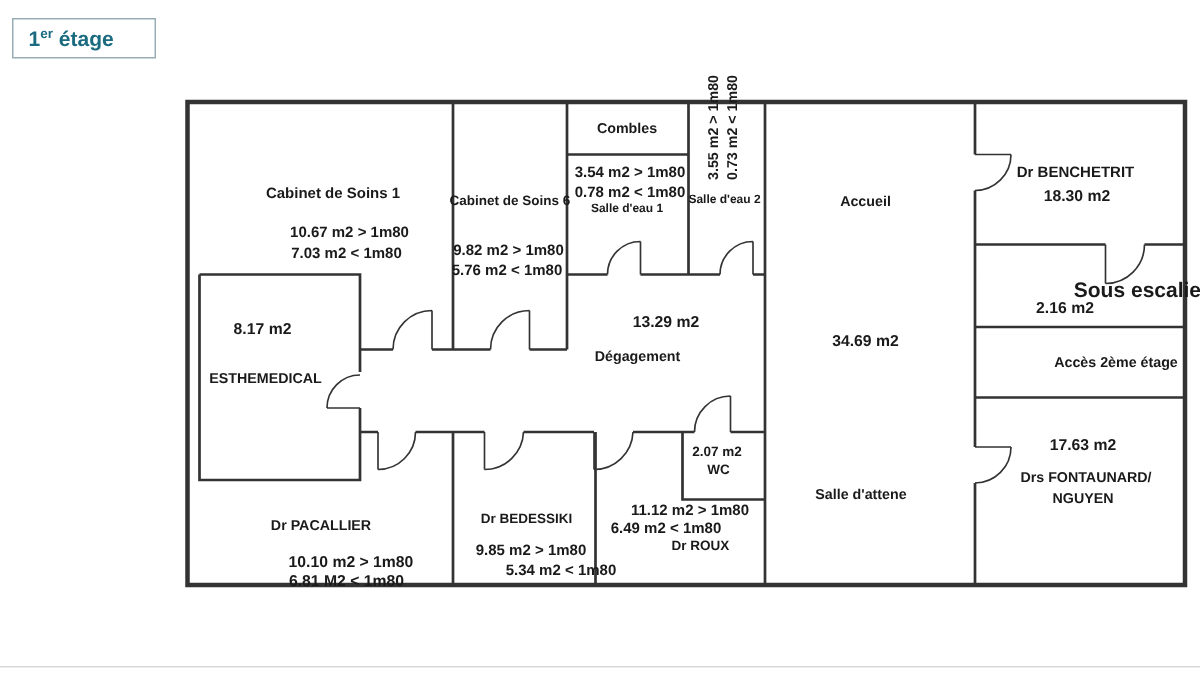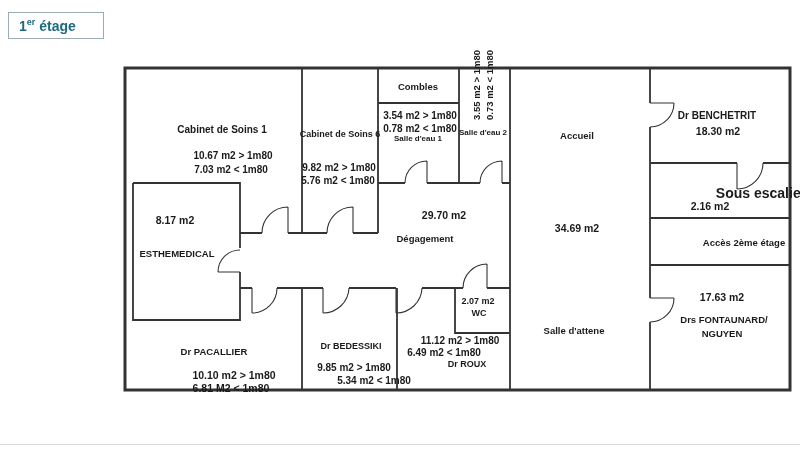--- a/index.html
+++ b/index.html
@@ -95,21 +95,21 @@
 
   <div class="lbl w6" style="left:744px;top:243px;font-size:9.5px">Accès 2ème étage</div>
 
   <div class="lbl w7" style="left:722px;top:297px;font-size:10.5px">17.63 m2</div>
   <div class="lbl w7" style="left:724px;top:320px;font-size:9.5px">Drs FONTAUNARD/</div>
   <div class="lbl w7" style="left:722px;top:334px;font-size:9.5px">NGUYEN</div>
 
   <div class="lbl w7" style="left:175px;top:220px;font-size:10.5px">8.17 m2</div>
   <div class="lbl w6" style="left:177px;top:254px;font-size:9.5px">ESTHEMEDICAL</div>
 
-  <div class="lbl w7" style="left:444px;top:215px;font-size:10.5px">29.70 m2</div>
+  <div class="lbl w7" style="left:444px;top:215px;font-size:10.5px">13.29 m2</div>
   <div class="lbl w6" style="left:425px;top:239px;font-size:9.5px">Dégagement</div>
 
   <div class="lbl w7" style="left:478px;top:301px;font-size:9px">2.07 m2</div>
   <div class="lbl w6" style="left:479px;top:313px;font-size:9px">WC</div>
 
   <div class="lbl w6" style="left:574px;top:331px;font-size:9.5px">Salle d'attene</div>
 
   <div class="lbl w7" style="left:214px;top:352px;font-size:9.5px">Dr PACALLIER</div>
   <div class="lbl w7" style="left:234px;top:375px;font-size:10.5px">10.10 m2 &gt; 1m80</div>
   <div class="lbl w7" style="left:231px;top:388px;font-size:10.5px">6.81 M2 &lt; 1m80</div>

